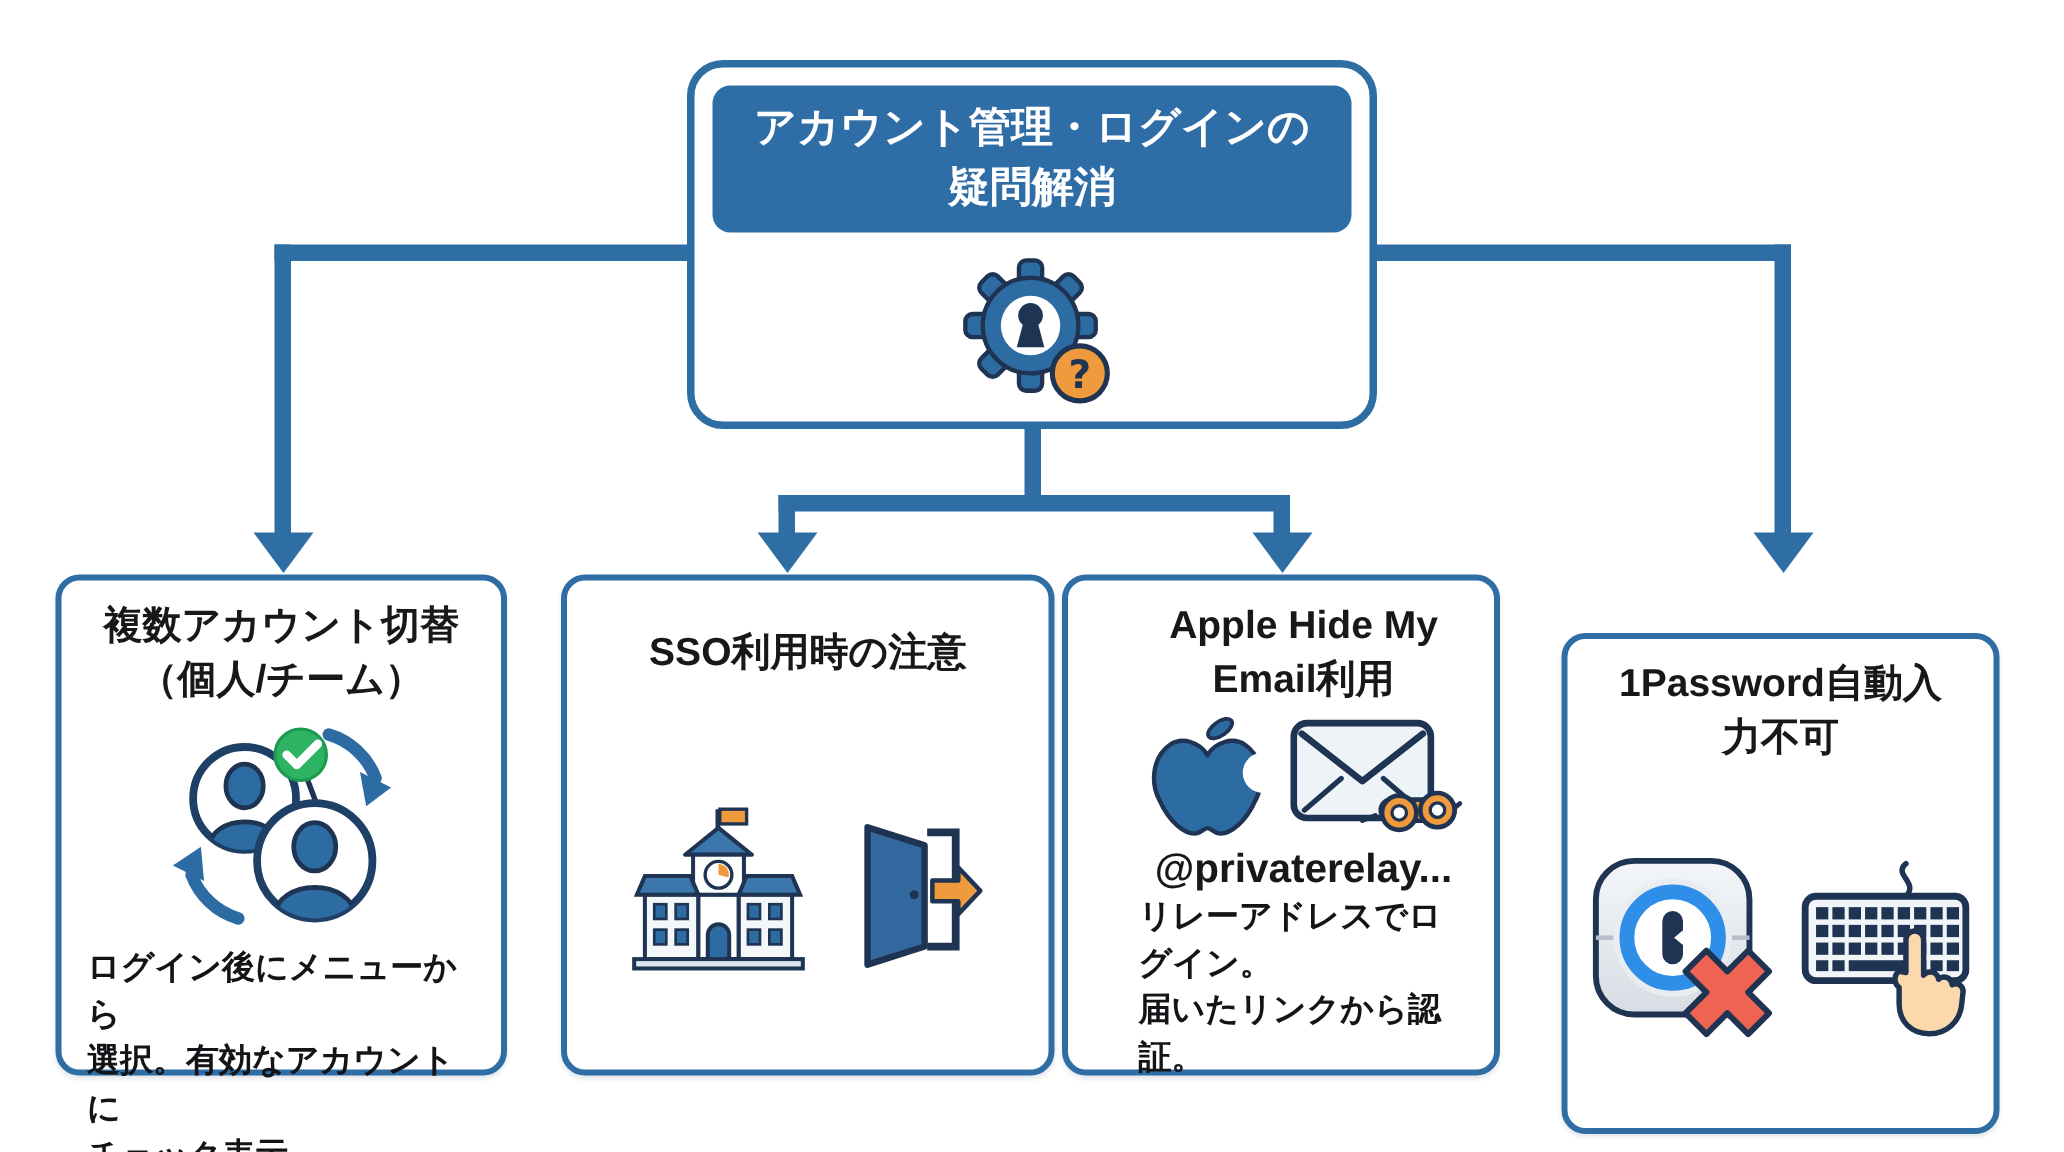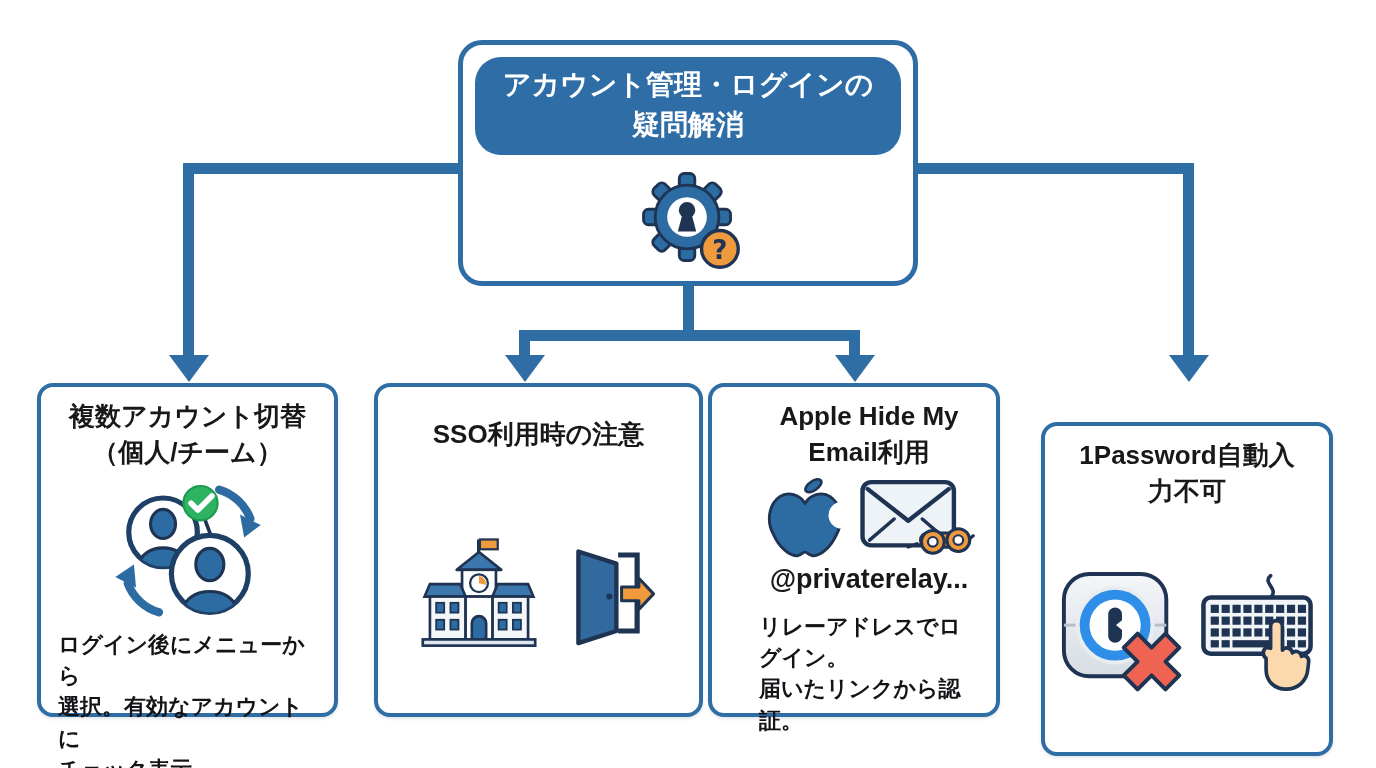--- a/index.html
+++ b/index.html
@@ -12,42 +12,42 @@
     position:absolute; width:0; height:0;
     border-left:20px solid transparent; border-right:20px solid transparent;
     border-top:27px solid #2f6da5;
   }
   .top-box {
     position:absolute; left:458px; top:40px; width:460px; height:246px;
     box-sizing:border-box; border:5px solid #2f6da5; border-radius:24px;
     background:#ffffff; display:flex; flex-direction:column; align-items:center;
   }
   .top-header {
-    margin-top:12px; width:426px; background:#2e6da6; border-radius:26px;
+    margin-top:12px; width:426px; background:#2e6da6; border-radius:12px;
     color:#ffffff; font-size:28px; font-weight:700; text-align:center;
     line-height:1.42; padding:8px 0 10px;
   }
   .top-icon-wrap { flex:1; display:flex; align-items:center; justify-content:center; }
   .card {
     position:absolute; top:383px; height:334px; box-sizing:border-box;
     border:4px solid #2f6da5; border-radius:16px; background:#ffffff;
     display:flex; flex-direction:column; align-items:center;
     box-shadow:0 2px 3px rgba(30,60,90,0.12);
   }
   .card1 { left:37px;  width:301px; }
   .card2 { left:374px; width:329px; }
   .card3 { left:708px; width:292px;padding-left:30px; }
   .card4 { left:1041px; width:292px;margin-top:39px; }
   .card-title {
     margin-top:10px; min-height:76px; display:flex; flex-direction:column;
     justify-content:center; font-size:26px; font-weight:700; color:#17181a;
     line-height:1.38; text-align:center;
   }
   .icon-row { flex:1; display:flex; align-items:center; justify-content:center; gap:12px; }
-  .card-subtitle { font-size:27px; font-weight:700; color:#17181a; margin:0 0 16px; text-align:center; }
+  .card-subtitle { font-size:27px; font-weight:700; color:#17181a; margin:0 0 0; text-align:center; }
   .card-body {
     align-self:stretch; padding:0 17px 18px; font-size:22px; font-weight:700;
     color:#131417; line-height:1.42; text-align:left;
   }
 </style>
 </head>
 <body>
 
 <div class="canvas">
 

